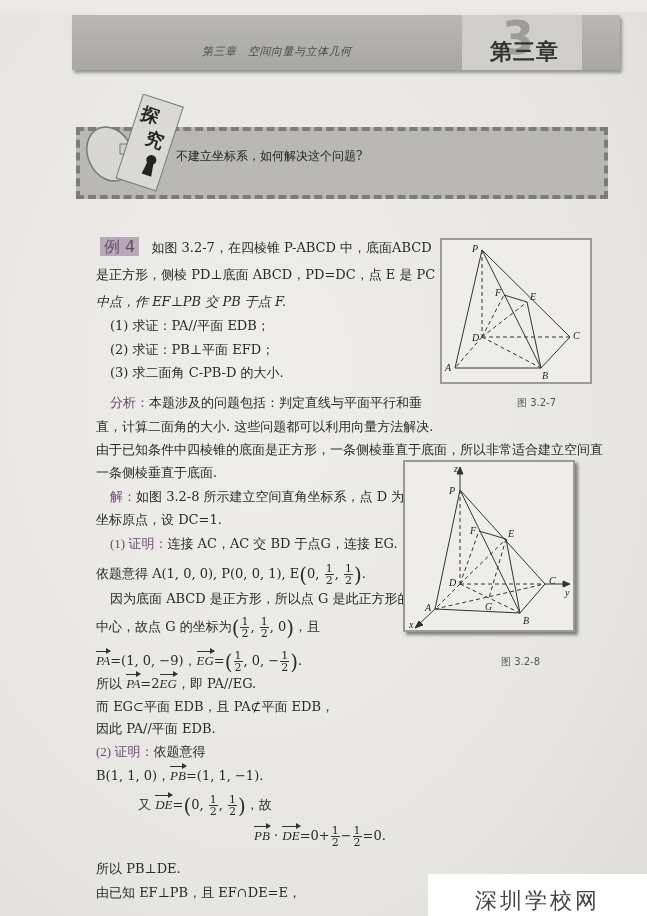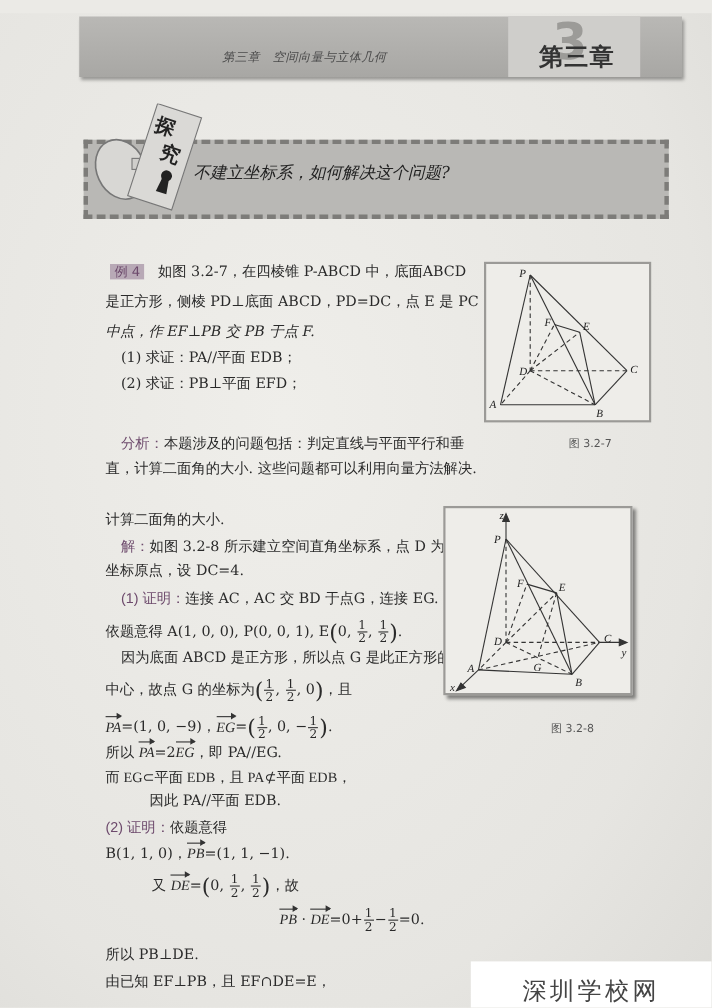--- a/index.html
+++ b/index.html
@@ -13,26 +13,26 @@
   .header-right { position:absolute; left:390px; top:0; width:120px; height:55px; background:#cfcecb; }
   .header-title { position:absolute; left:130px; top:29px; font-size:11px; font-style:italic; color:#4a4a4a;
     font-family:"DejaVu Sans",sans-serif; letter-spacing:0.5px; }
   .chapter-big-num { position:absolute; left:430px; top:-4px; font-size:46px; font-weight:bold; color:#9c9b98;
     font-family:"DejaVu Sans",sans-serif; }
   .chapter-label { position:absolute; left:418px; top:22px; font-size:22px; font-weight:bold; color:#333;
     font-family:"DejaVu Sans",sans-serif; letter-spacing:1px; }
 
   .explore-box { position:absolute; left:76px; top:115px; width:532px; height:72px; background:#b9b8b5;
     border:4px dashed #7d7c79; box-sizing:border-box; }
-  .explore-text { position:absolute; left:176px; top:136px; font-size:15px; color:#222;font-style:italic; }
+  .explore-text { position:absolute; left:176px; top:136px; font-size:12px; color:#222; }
   .explore-icon { position:absolute; left:80px; top:82px; width:120px; height:110px; }
 
   .text { position:absolute; font-size:13px; line-height:18px; white-space:nowrap; color:#2a2a2a; }
-  .ex-tag { background:#b8a9b6; color:#6d4a6c; padding:0 4px; font-family:"DejaVu Sans",sans-serif; font-size:12px;text-align:right; }
-  .kw { color:#6d4a6c; font-family:Liberation Sans, sans-serif;margin-top:32px; }
+  .ex-tag { background:#b8a9b6; color:#6d4a6c; padding:0 4px; font-family:"DejaVu Sans",sans-serif; font-size:16px;text-align:right; }
+  .kw { color:#6d4a6c; font-family:Liberation Serif, serif;margin-top:32px; }
   .frac { display:inline-block; vertical-align:middle; text-align:center; font-size:11px; line-height:11px; margin:0 1px; }
   .frac span { display:block; }
   .frac .num { border-bottom:1px solid #333; padding:0 1px; }
   .big-paren { font-size:20px; vertical-align:middle; }
   .vec { position:relative; display:inline-block; font-style:italic; font-family:"Liberation Serif",serif; }
   .vec::before { content:""; position:absolute; left:0; right:0; top:-1px; border-top:1px solid #333; }
   .vec::after { content:""; position:absolute; right:-1px; top:-4px; border-left:5px solid #333;
     border-top:3px solid transparent; border-bottom:3px solid transparent; }
 
   .fig { position:absolute; border:2px solid #9b9a97; background:#eeede9; box-sizing:border-box; }
@@ -70,20 +70,21 @@
   <div class="explore-text">不建立坐标系，如何解决这个问题?</div>
 
   <div class="text" style="left:100px;top:226px;">
     <span class="ex-tag">例 4</span>
     <span style="margin-left:8px;">如图 3.2-7，在四棱锥 P-ABCD 中，底面ABCD</span>
   </div>
   <div class="text" style="left:96px;top:254px;">是正方形，侧棱 PD⊥底面 ABCD，PD=DC，点 E 是 PC 的</div>
   <div class="text" style="left:96px;top:281px;font-style:italic;">中点，作 EF⊥PB 交 PB 于点 F.</div>
   <div class="text" style="left:110px;top:305px;">(1) 求证：PA//平面 EDB；</div>
   <div class="text" style="left:110px;top:329px;">(2) 求证：PB⊥平面 EFD；</div>
+  <div class="text" style="left:110px;top:352px;">(3) 求二面角 C-PB-D 的大小.</div>
 
   <div class="fig" style="left:440px;top:226px;width:152px;height:146px;">
     <svg width="148" height="142" viewBox="0 0 148 142">
       <g stroke="#333" stroke-width="1" fill="none">
         <line x1="40" y1="10" x2="13" y2="128"></line>
         <line x1="40" y1="10" x2="99" y2="128"></line>
         <line x1="40" y1="10" x2="128" y2="97"></line>
         <line x1="13" y1="128" x2="99" y2="128"></line>
         <line x1="99" y1="128" x2="128" y2="97"></line>
         <line x1="62" y1="55" x2="85" y2="62"></line>
@@ -107,44 +108,45 @@
         <text x="100" y="139">B</text>
       </g>
     </svg>
   </div>
   <div class="caption" style="left:484px;top:384px;">图 3.2-7</div>
 
   <div class="text" style="left:110px;top:382px;">
     <span class="kw">分析：</span><span>本题涉及的问题包括：判定直线与平面平行和垂</span>
   </div>
   <div class="text" style="left:96px;top:406px;">直，计算二面角的大小. 这些问题都可以利用向量方法解决.</div>
-  <div class="text" style="left:96px;top:452px;">计算二面角的大小.</div>
+  <div class="text" style="left:96px;top:429px;">由于已知条件中四棱锥的底面是正方形，一条侧棱垂直于底面，所以非常适合建立空间直</div>
+  <div class="text" style="left:96px;top:452px;">一条侧棱垂直于底面.</div>
 
   <div class="text" style="left:110px;top:476px;">
     <span class="kw">解：</span><span>如图 3.2-8 所示建立空间直角坐标系，点 D 为</span>
   </div>
-  <div class="text" style="left:96px;top:499px;">坐标原点，设 DC=4.</div>
+  <div class="text" style="left:96px;top:499px;">坐标原点，设 DC=1.</div>
   <div class="text" style="left:110px;top:523px;">
     <span class="kw">(1) 证明：</span><span>连接 AC，AC 交 BD 于点G，连接 EG.</span>
   </div>
   <div class="text" style="left:96px;top:551px;">
     <span>依题意得 A(1, 0, 0), P(0, 0, 1), E</span><span class="big-paren">(</span><span>0</span>, <span class="frac"><span class="num">1</span><span>2</span></span>, <span class="frac"><span class="num">1</span><span>2</span></span><span class="big-paren">)</span>.
   </div>
   <div class="text" style="left:110px;top:578px;">因为底面 ABCD 是正方形，所以点 G 是此正方形的</div>
   <div class="text" style="left:96px;top:604px;">
     <span>中心，故点 G 的坐标为</span><span class="big-paren">(</span><span class="frac"><span class="num">1</span><span>2</span></span>, <span class="frac"><span class="num">1</span><span>2</span></span>, <span>0</span><span class="big-paren">)</span><span>，且</span>
   </div>
   <div class="text" style="left:96px;top:638px;">
     <span class="vec">PA</span><span>=(1, 0, −9)，</span><span class="vec">EG</span>=<span class="big-paren">(</span><span class="frac"><span class="num">1</span><span>2</span></span>, <span>0</span>, −<span class="frac"><span class="num">1</span><span>2</span></span><span class="big-paren">)</span>.
   </div>
   <div class="text" style="left:96px;top:663px;">
     <span>所以</span> <span class="vec">PA</span><span>=2</span><span class="vec">EG</span><span>，即 PA//EG.</span>
   </div>
-  <div class="text" style="left:96px;top:686px;font-family:Liberation Serif, serif;">而 EG⊂平面 EDB，且 PA⊄平面 EDB，</div>
-  <div class="text" style="left:96px;top:708px;margin-left:40px;">因此 PA//平面 EDB.</div>
+  <div class="text" style="left:96px;top:686px;">而 EG⊂平面 EDB，且 PA⊄平面 EDB，</div>
+  <div class="text" style="left:96px;top:708px;">因此 PA//平面 EDB.</div>
   <div class="text" style="left:96px;top:731px;">
     <span class="kw">(2) 证明：</span><span>依题意得</span>
   </div>
   <div class="text" style="left:96px;top:755px;">
     <span>B(1, 1, 0)，</span><span class="vec">PB</span><span>=(1, 1, −1).</span>
   </div>
   <div class="text" style="left:96px;top:782px;margin-left:42px;">
     <span>又</span> <span class="vec">DE</span>=<span class="big-paren">(</span><span>0</span>, <span class="frac"><span class="num">1</span><span>2</span></span>, <span class="frac"><span class="num">1</span><span>2</span></span><span class="big-paren">)</span><span>，故</span>
   </div>
   <div class="text" style="left:254px;top:813px;">

